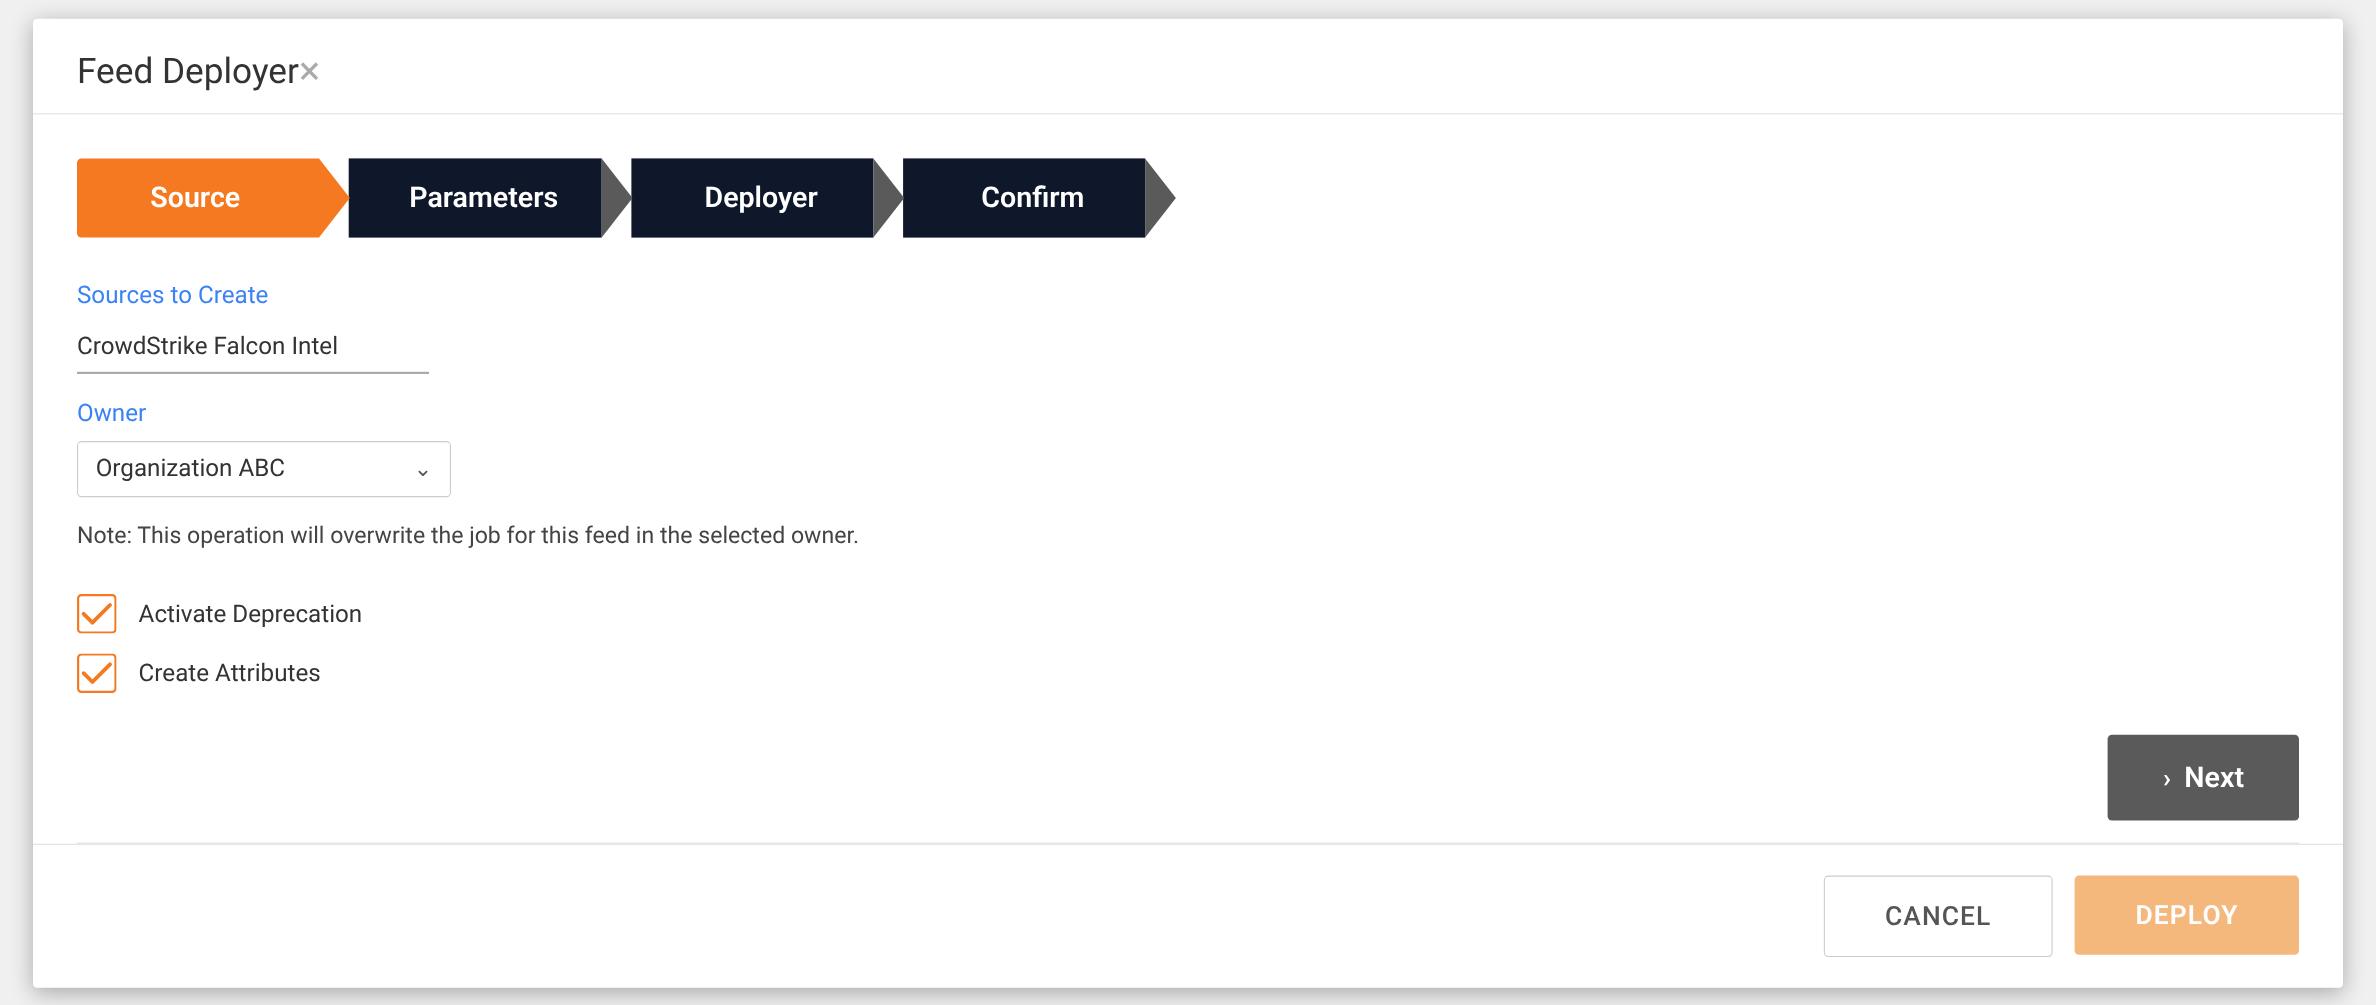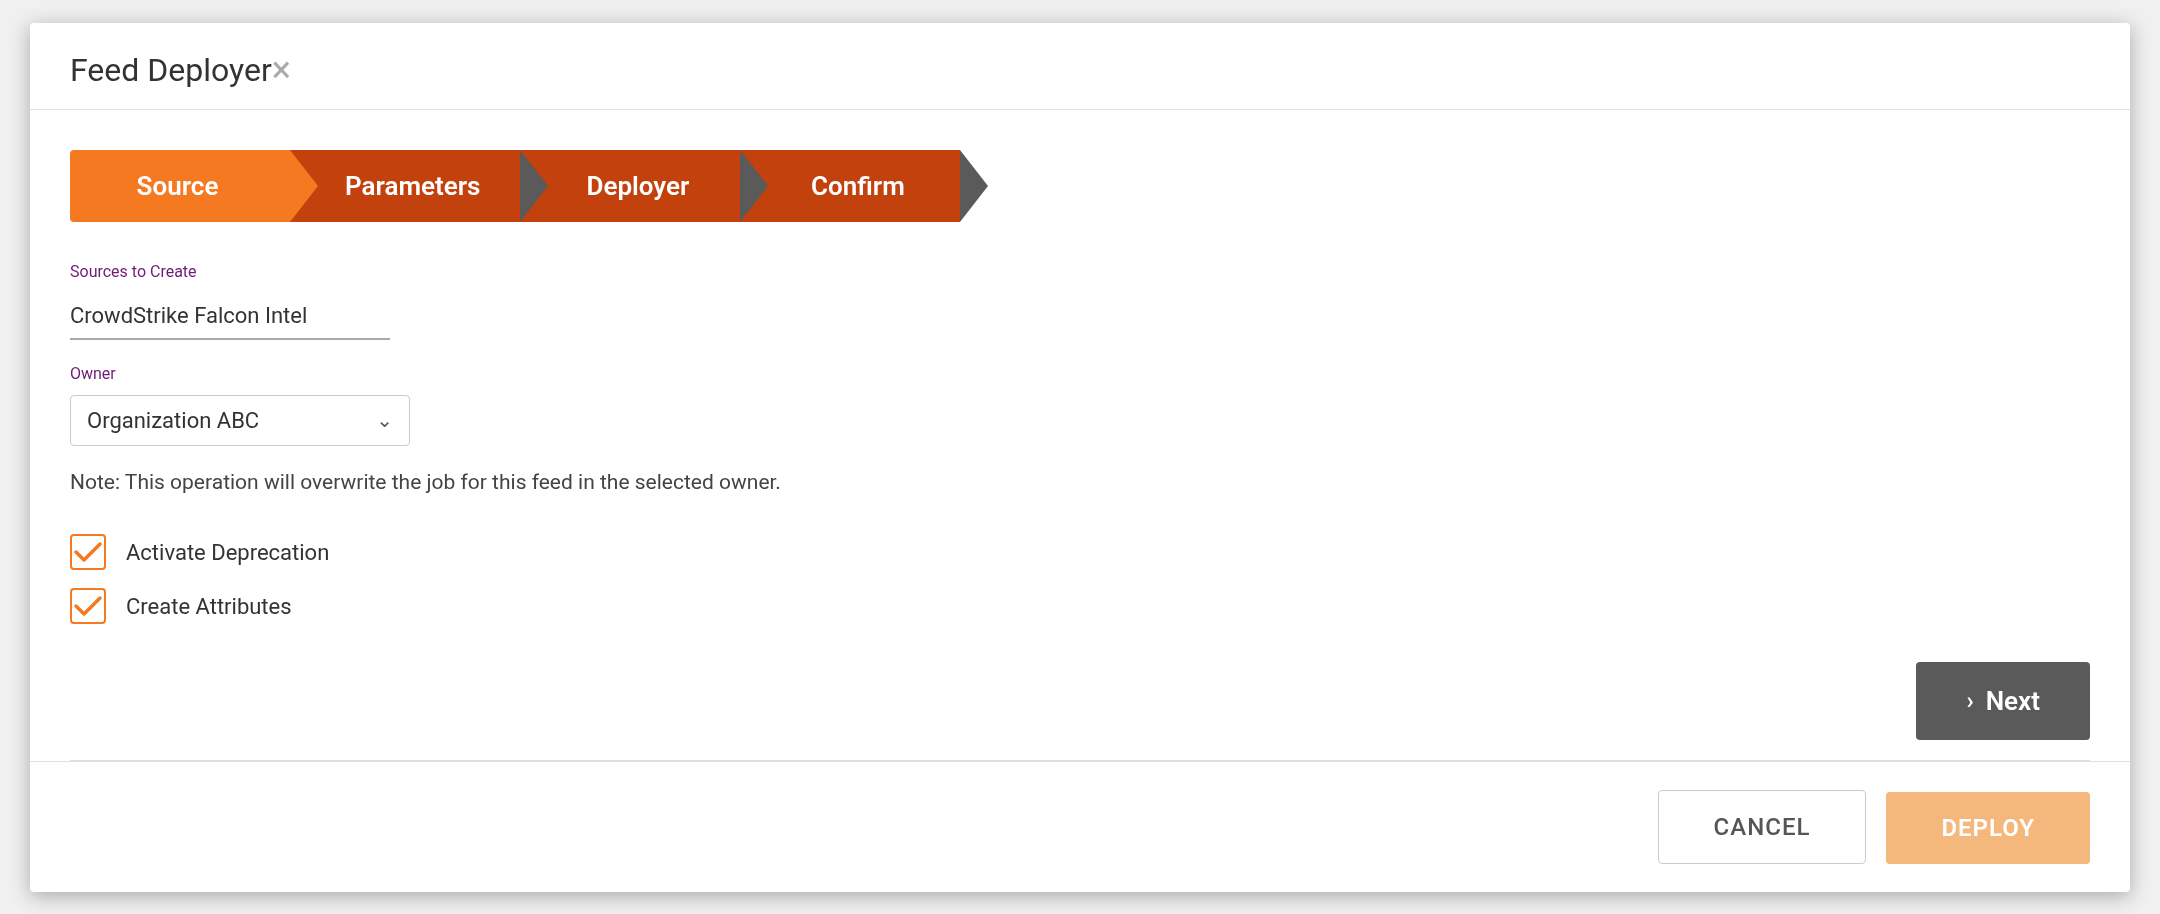--- a/index.html
+++ b/index.html
@@ -55,20 +55,21 @@
     .modal-body {
       flex: 1;
       padding: 40px 40px 20px 40px;
     }
 
     
     .stepper {
       display: flex;
       margin-bottom: 40px;
       height: 72px;
+      gap: 27px;
     }
 
     .step {
       display: flex;
       align-items: center;
       justify-content: center;
       height: 72px;
       font-size: 26px;
       font-weight: 600;
       color: white;
@@ -97,40 +98,40 @@
 
     .step-active {
       background: #f47920;
     }
 
     .step-active::after {
       border-left: 28px solid #f47920;
     }
 
     .step-inactive {
-      background: #c2410c;
+      background: #0f172a;
     }
 
     .step-inactive::after {
       border-left: 28px solid #5a5a5a;
     }
 
     .step + .step {
       margin-left: 0;
       padding-left: 55px;
     }
 
     
     .form-section {
       margin-bottom: 24px;
     }
 
     .form-label {
-      font-size: 16px;
-      color: #701a75;
+      font-size: 22px;
+      color: #3b82f6;
       margin-bottom: 12px;
       display: block;
       font-weight: 400;
     }
 
     .form-input {
       border: none;
       border-bottom: 2px solid #aaa;
       padding: 10px 0;
       font-size: 22px;
@@ -213,21 +214,21 @@
       border-radius: 4px;
     }
 
     .next-btn .arrow-icon {
       font-size: 24px;
     }
 
     .modal-footer {
       border-top: 1px solid #e0e0e0;
       display: flex;
-      align-items: flex-end;
+      align-items: flex-start;
       justify-content: flex-end;
       padding: 28px 40px;
       gap: 20px;
     }
 
     .cancel-btn {
       background: white;
       color: #555;
       border: 1px solid #ccc;
       padding: 22px 55px;

